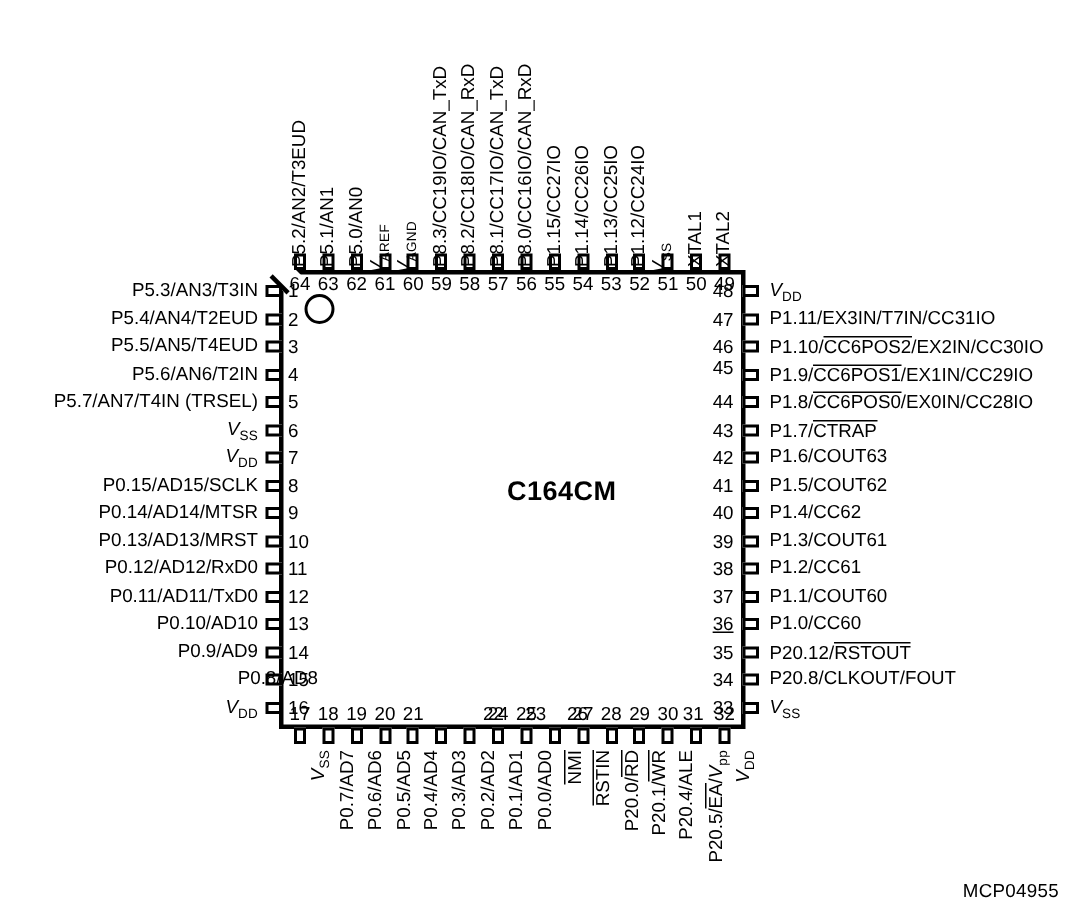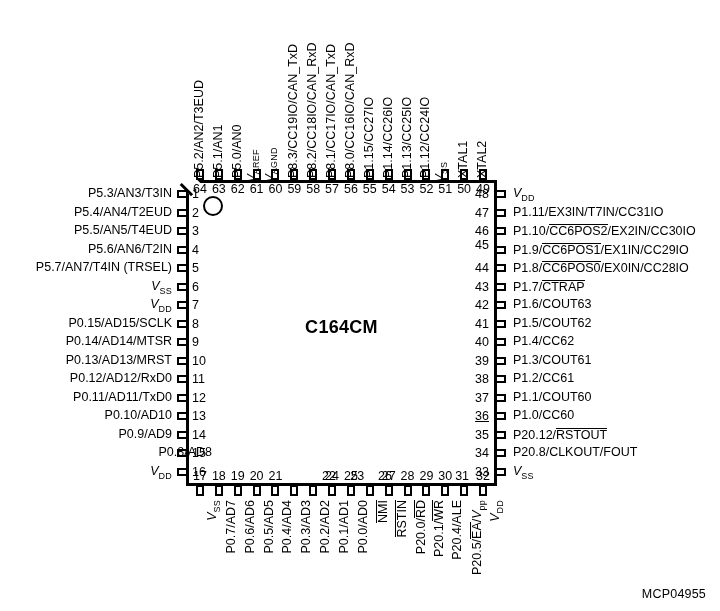--- a/index.html
+++ b/index.html
@@ -54,20 +54,21 @@
   }
   #chip-name {
     position: absolute;
     left: 186px;
     top: 317px;
     width: 311px;
     text-align: center;
     font-size: 18px;
     font-weight: bold;
     letter-spacing: 0.3px;
+    padding-left: 33px;
   }
 
   
   .pad {
     position: absolute;
     border: 2px solid #000;
     background: #ffffff;
     box-sizing: border-box;
   }
   .pad.h { width: 11px; height: 8px; }

